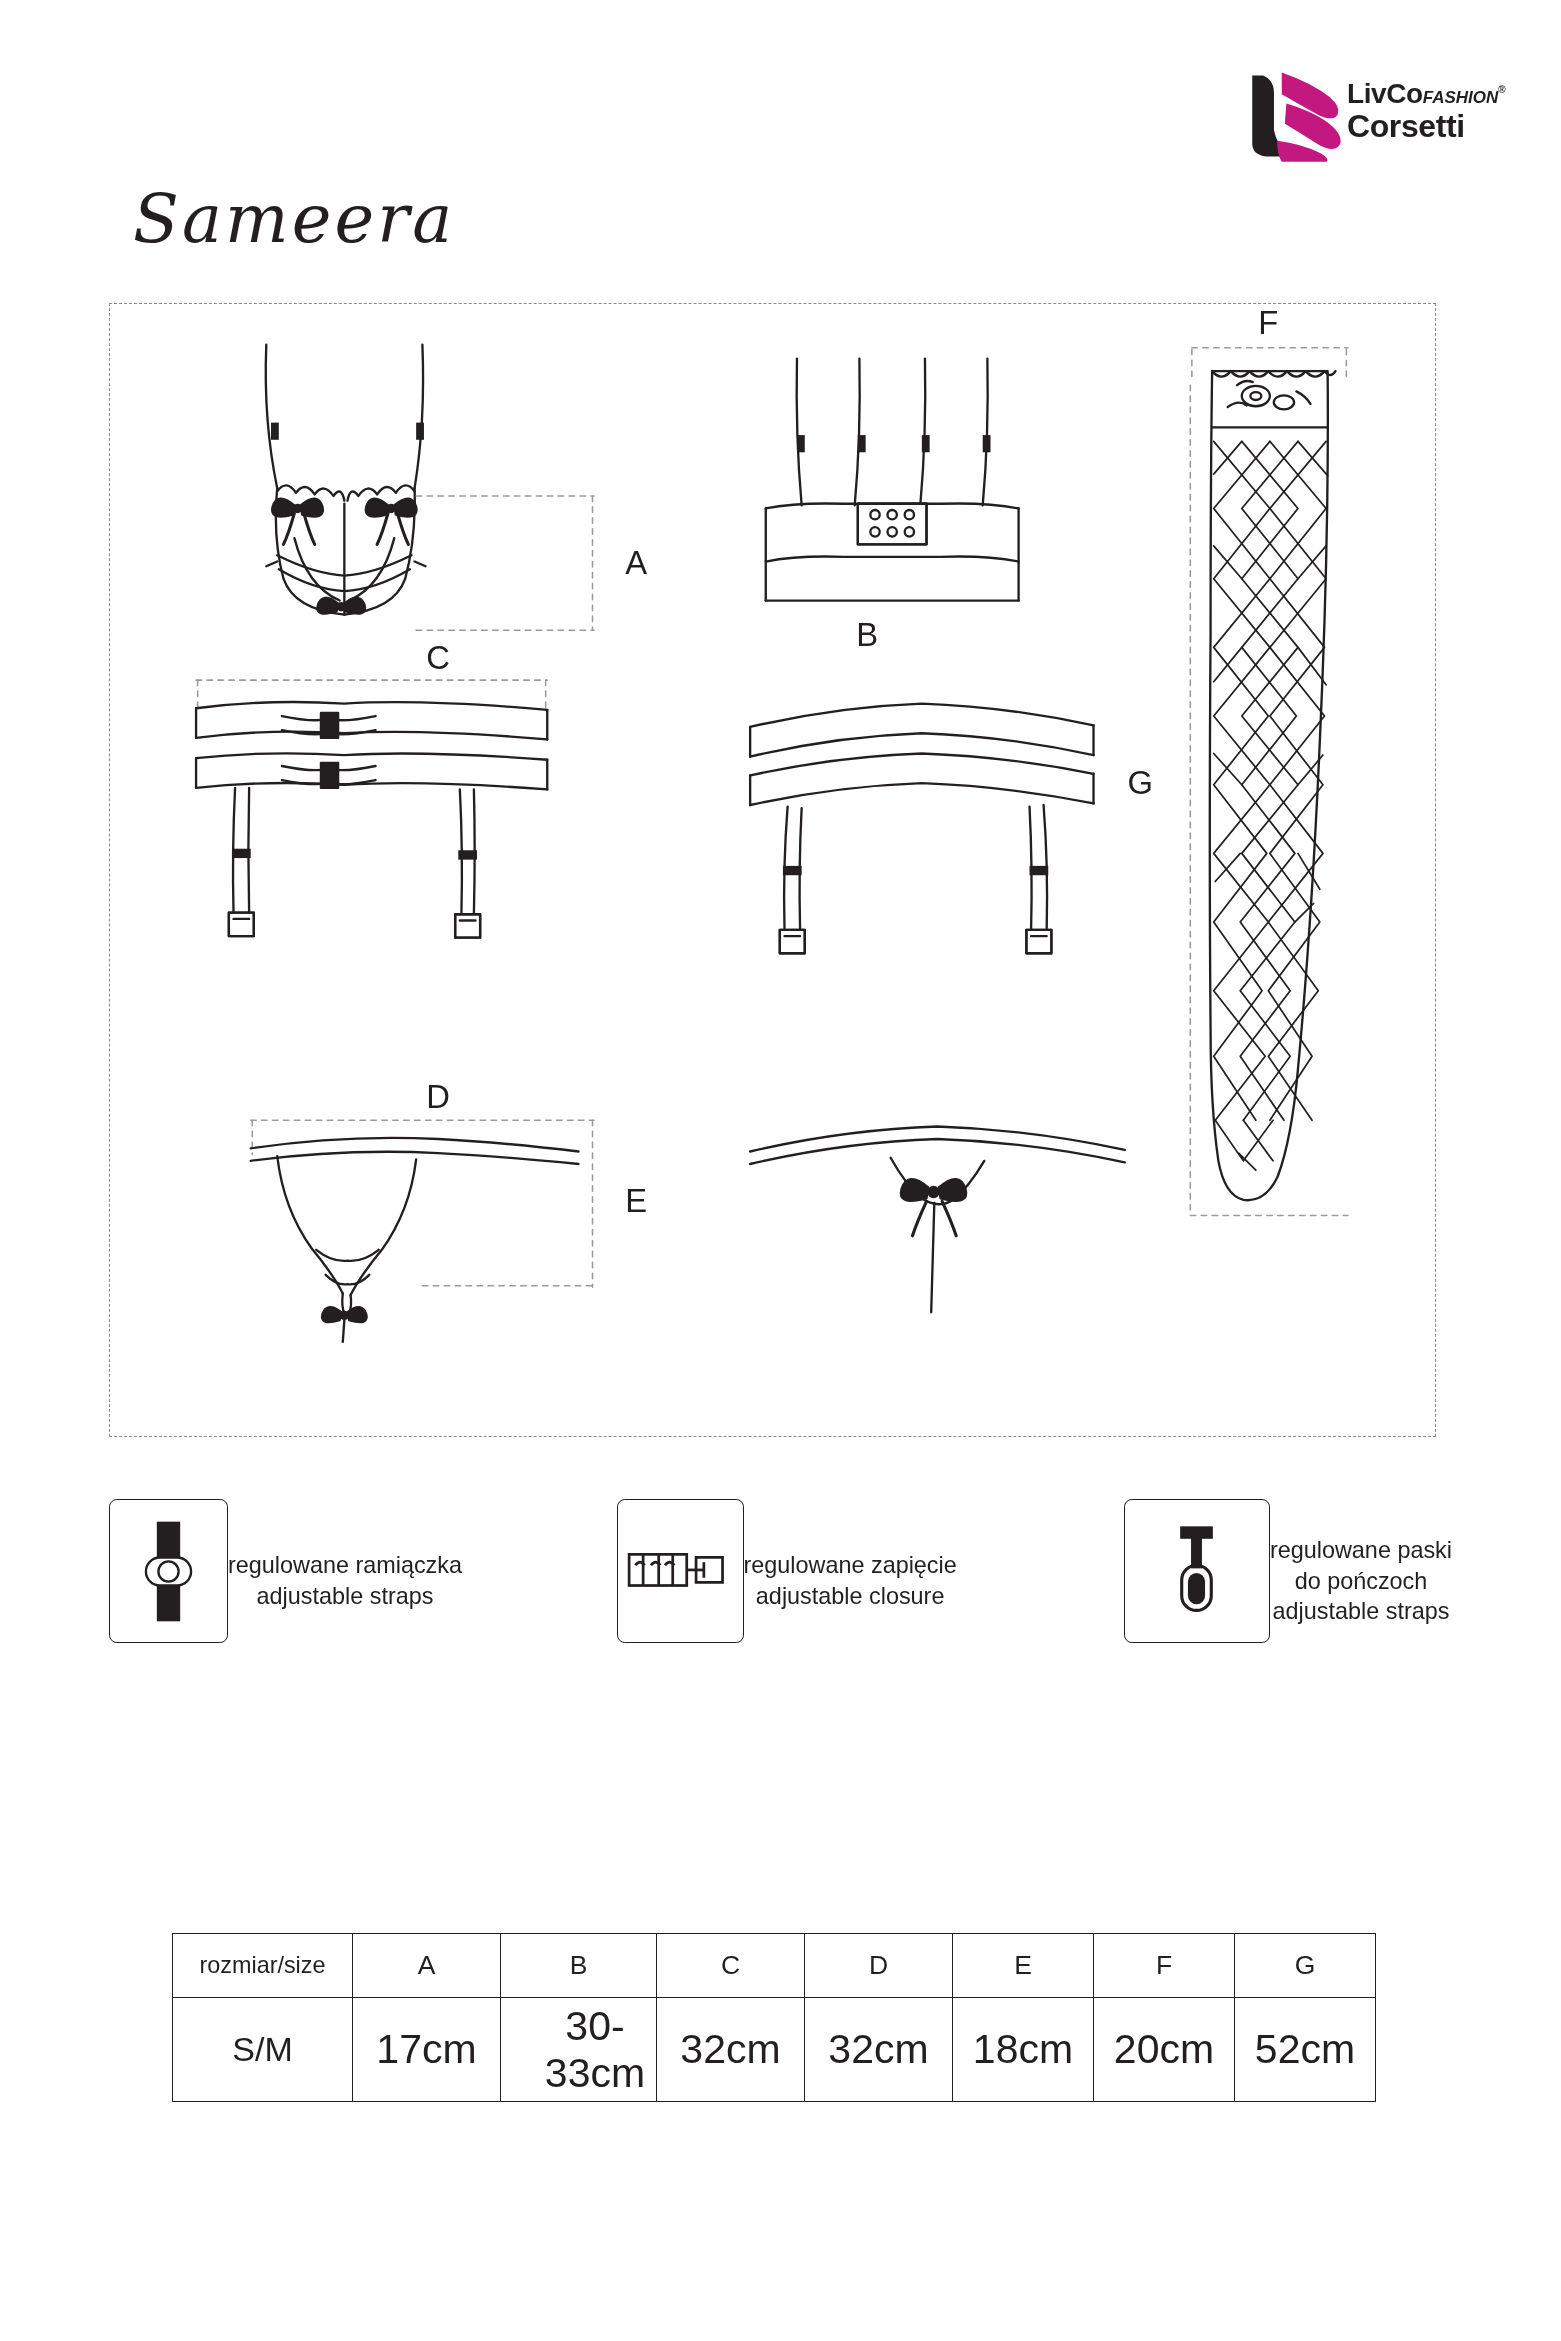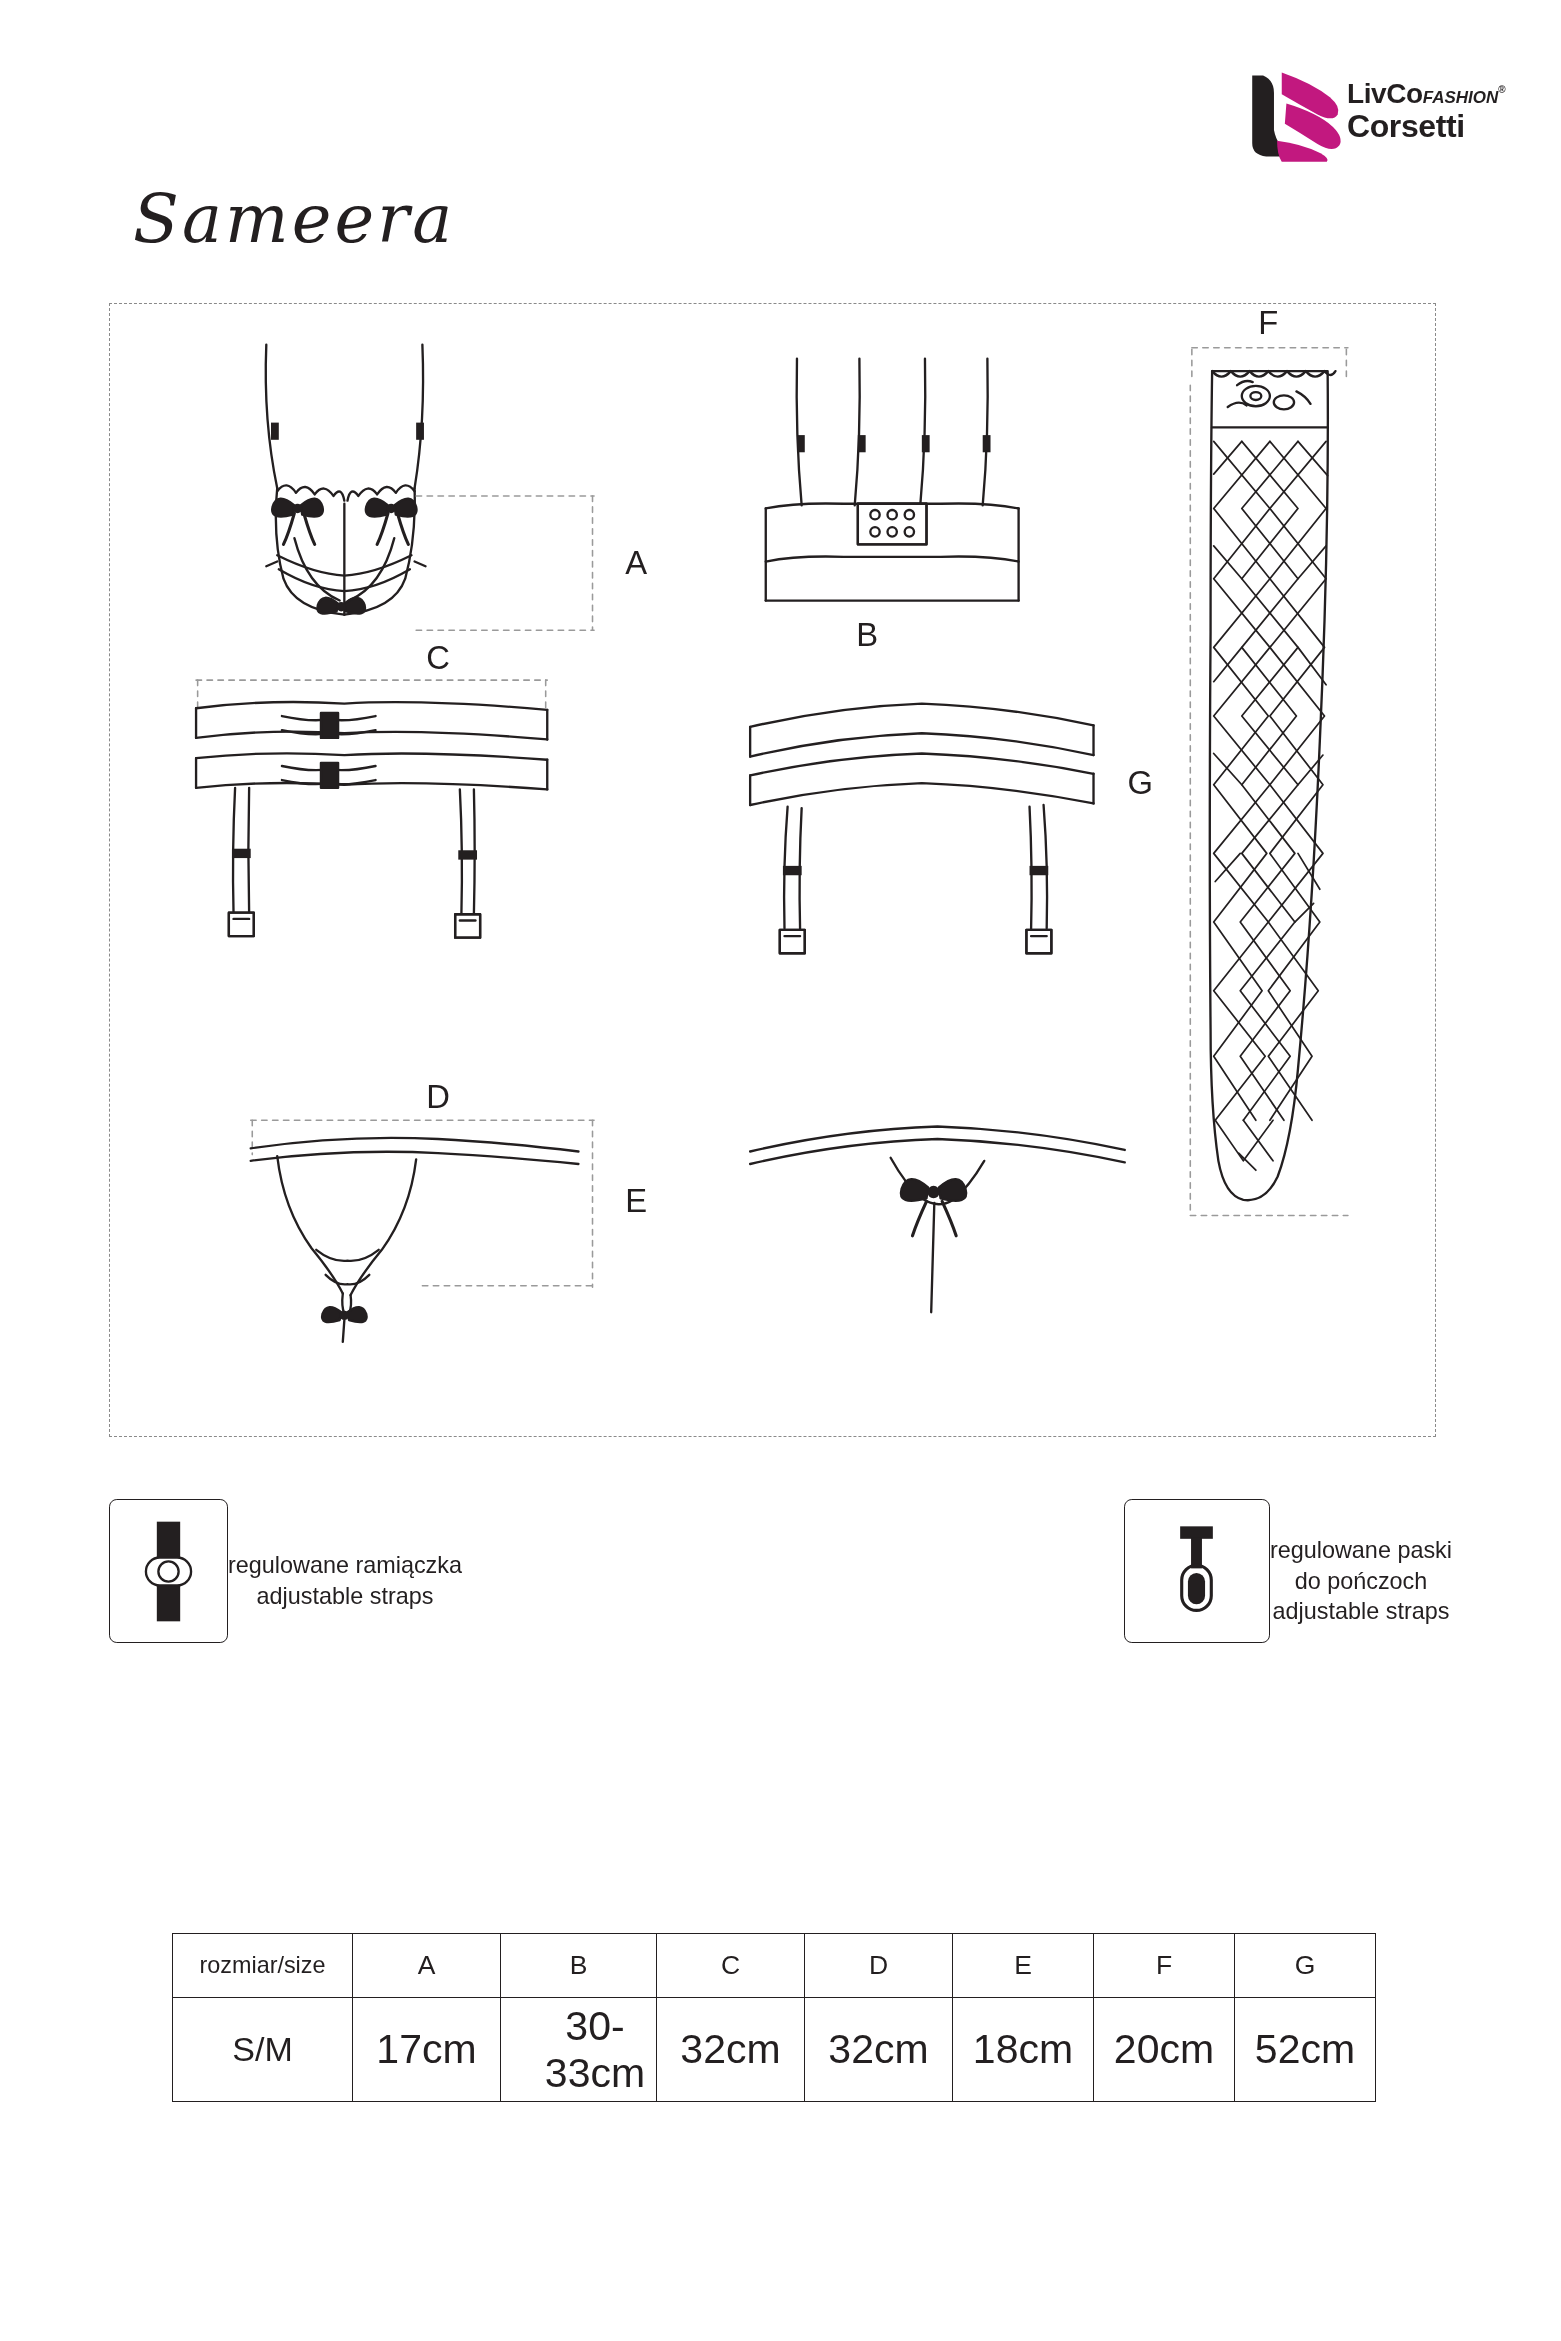--- a/index.html
+++ b/index.html
@@ -409,20 +409,36 @@
           <circle cx="75" cy="70" r="13" fill="none" stroke="#231f20" stroke-width="3"></circle>
         </svg>
       </div>
       <div class="feature-caption">
         <div>regulowane ramiączka</div>
         <div>adjustable straps</div>
       </div>
     </div>
 
 
+    <div class="feature">
+      <div class="feature-icon-box">
+        <svg width="125" height="109" viewBox="0 0 160 140" fill="none" stroke="#231f20" stroke-width="3.5">
+          <rect x="14" y="48" width="74" height="40"></rect>
+          <path d="M32 48 L32 88 M52 48 L52 88 M70 48 L70 88"></path>
+          <path d="M22 62 q6 -8 12 0 M42 62 q6 -8 12 0 M60 62 q6 -8 12 0"></path>
+          <path d="M100 52 L134 52 L134 84 L100 84 Z"></path>
+          <path d="M88 68 L110 68"></path>
+          <path d="M110 58 L110 78"></path>
+        </svg>
+      </div>
+      <div class="feature-caption">
+        <div>regulowane zapięcie</div>
+        <div>adjustable closure</div>
+      </div>
+    </div>
 
     <div class="feature">
       <div class="feature-icon-box">
         <svg width="117" height="109" viewBox="0 0 150 140">
           <rect x="54" y="12" width="42" height="16" fill="#231f20"></rect>
           <rect x="68" y="26" width="14" height="40" fill="#231f20"></rect>
           <rect x="56" y="62" width="38" height="58" rx="19" fill="none" stroke="#231f20" stroke-width="4"></rect>
           <rect x="64" y="72" width="22" height="40" rx="11" fill="#231f20"></rect>
         </svg>
       </div>

